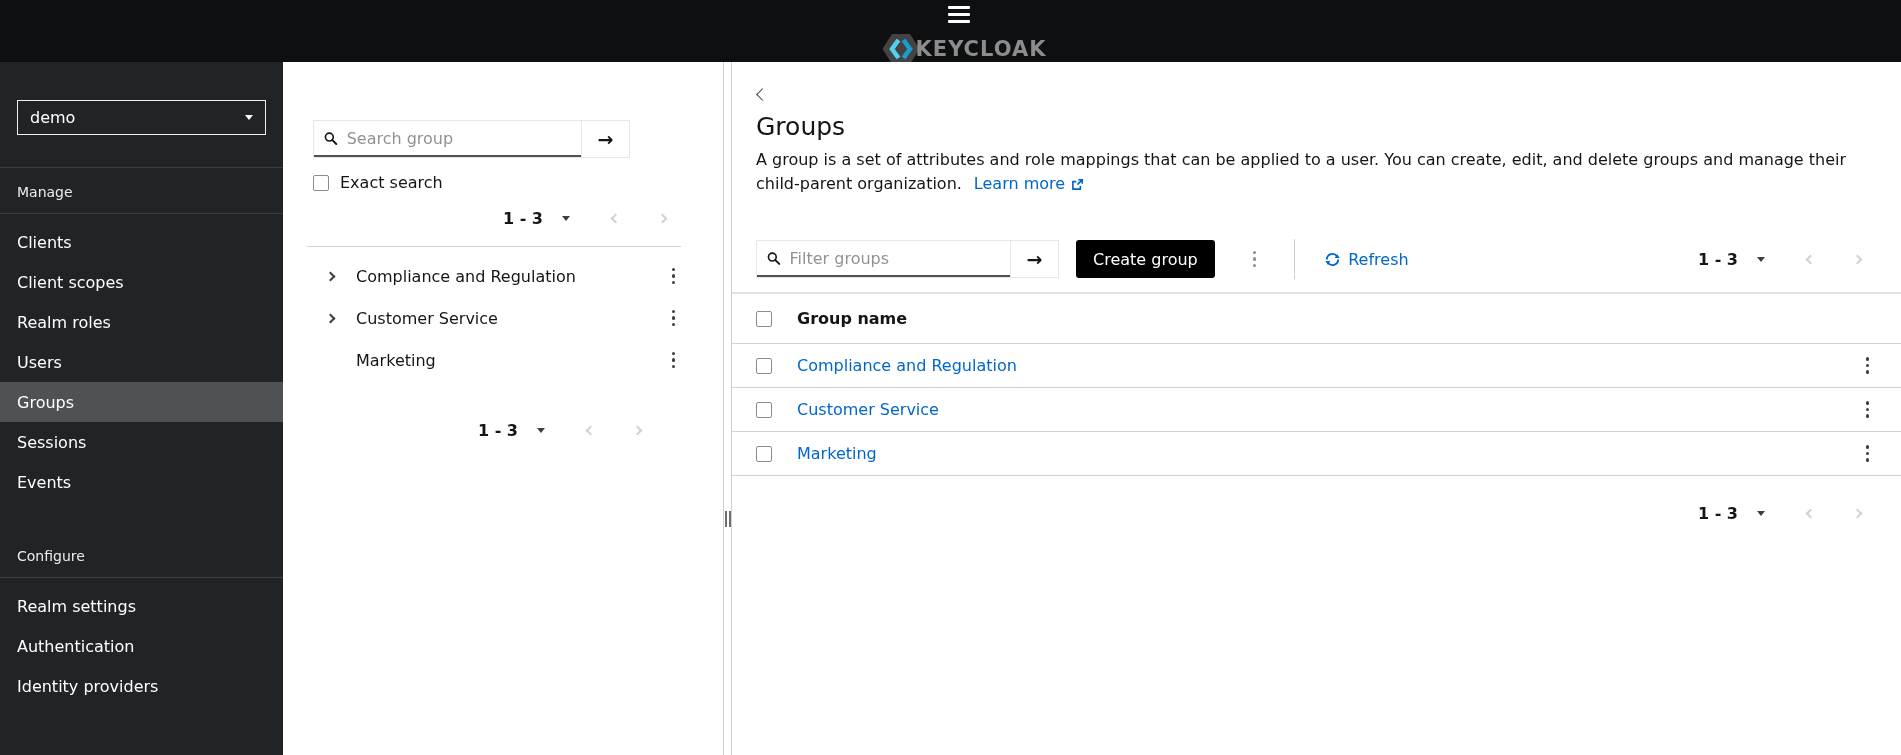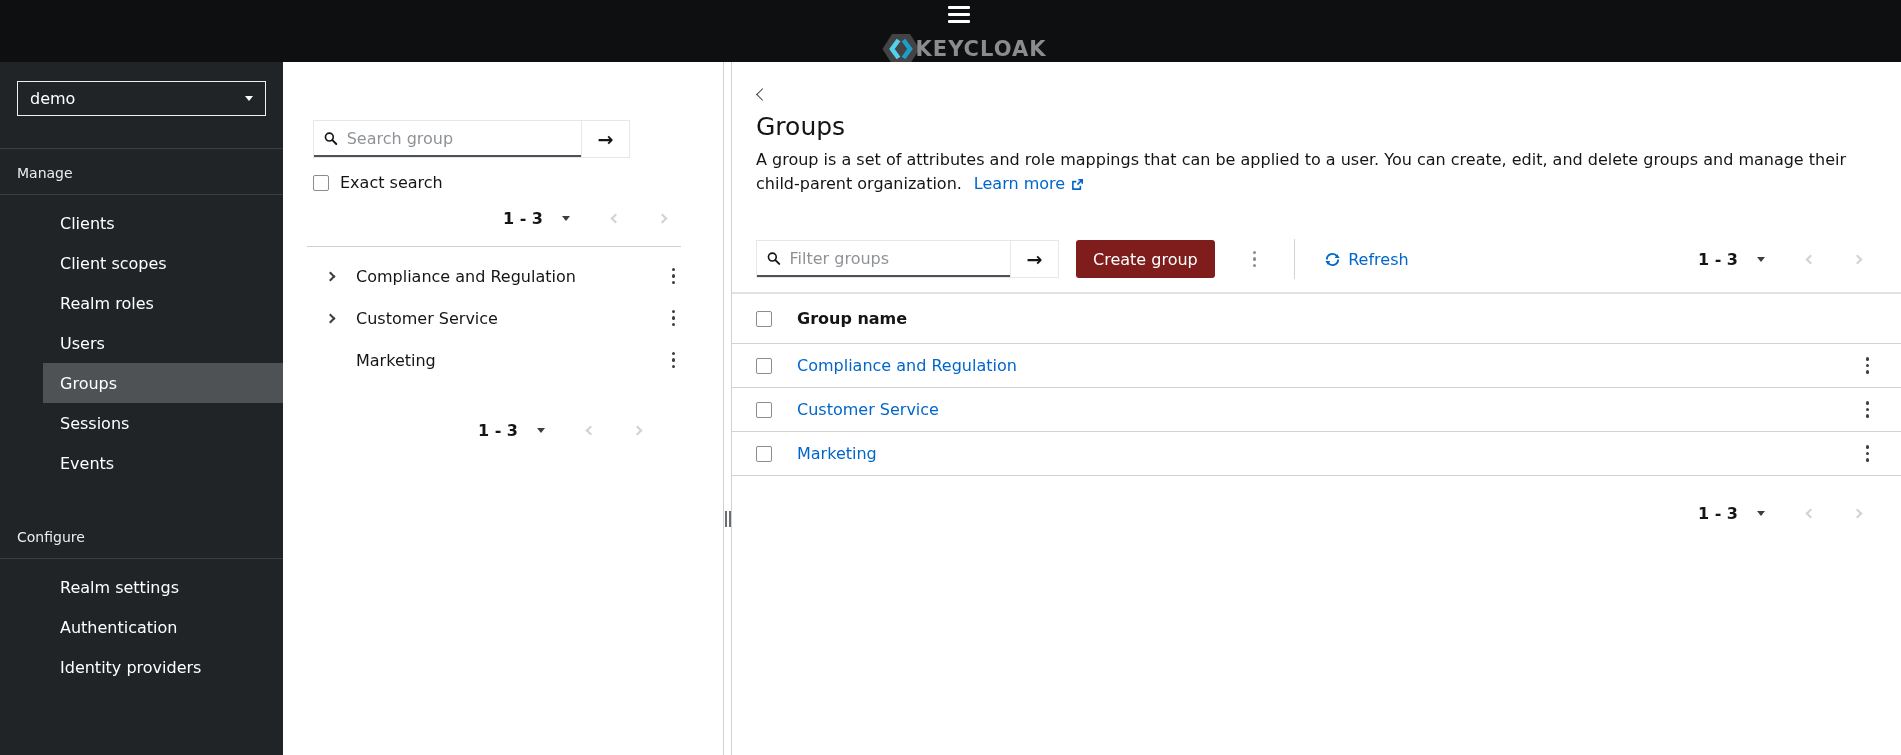--- a/index.html
+++ b/index.html
@@ -18,26 +18,26 @@
   .tri { width:0; height:0; border-left:4.5px solid transparent; border-right:4.5px solid transparent; border-top:5.5px solid #3c3f42; display:inline-block; }
   .tri.white { border-top-color:#fff; }
   .avatar { width:32px; height:32px; border-radius:50%; overflow:hidden; margin-left:17px; cursor:pointer; }
 
   
   .page { display:flex; height:693px; }
   .sidebar { width:283px; background:#212427; flex:none; }
   .workspace { flex:1; display:flex; background:#fff; min-width:0; }
 
   
-  .realm-wrap { padding:19px 17px 32px 17px; }
+  .realm-wrap { padding:38px 17px 32px 17px; }
   .realm-select { border:1px solid #f0f0f0; height:35px; display:flex; align-items:center; padding:0 12px; color:#fff; font-size:16px; cursor:pointer; }
   .realm-select .tri { margin-left:auto; }
   .side-hr { border:0; border-top:1px solid #3c3f42; }
   .side-section-label { color:#ececec; font-size:14px; padding:16px 17px 13px 17px; }
-  .nav-list { list-style:none; padding-top:8px;padding-left:43px; }
+  .nav-list { list-style:none; padding-top:8px; }
   .nav-item { height:40px; display:flex; align-items:center; padding-left:17px; color:#fff; font-size:16px; cursor:pointer; }
   .nav-item.selected { background:#4f5255; }
   .configure-block { margin-top:30px; }
 
   
   .chev { display:inline-block; width:7px; height:7px; border-style:solid; border-width:2px 2px 0 0; border-color:#3c3f42; transform:rotate(45deg); }
   .chev.left { transform:rotate(-135deg); }
   .chev.gray { border-color:#d2d2d2; }
   .chev.back { width:9px; height:9px; border-width:1.7px 1.7px 0 0; transform:rotate(-135deg); }
 
@@ -81,21 +81,21 @@
 
   
   .main-panel { flex:1; min-width:0; }
   .back-btn { margin:26px 0 0 24px; background:none; border:none; cursor:pointer; padding:2px; display:inline-flex; }
   .main-title { margin:9px 0 0 24px; font-size:25px; font-weight:500; color:#151515; }
   .main-desc { margin:7px 24px 0 24px; font-size:16px; line-height:24px; color:#151515; max-width:1126px; }
   .learn-more { color:#0066cc; text-decoration:none; margin-left:12px; display:inline-flex; align-items:center; gap:6px; cursor:pointer; }
 
   .toolbar { margin-top:43px; display:flex; align-items:center; padding:0 36px 13px 24px; border-bottom:2px solid #dfe1e3; }
   .filter-search { width:303px; flex:none; }
-  .btn-primary { margin-left:17px; height:38px; padding:0 17px; background:#7f1d1d; color:#fff; font-size:16px; border:none; border-radius:3px; cursor:pointer; font-family:inherit; }
+  .btn-primary { margin-left:17px; height:38px; padding:0 17px; background:#000000; color:#fff; font-size:16px; border:none; border-radius:3px; cursor:pointer; font-family:inherit; }
   .toolbar .kebab { margin-left:34px; }
   .vdiv { width:1px; height:40px; background:#d2d2d2; margin-left:34px; }
   .refresh-btn { margin-left:30px; background:none; border:none; display:flex; align-items:center; gap:8px; color:#0066cc; font-size:16px; cursor:pointer; font-family:inherit; }
   .toolbar-spacer { flex:1; }
 
   .grid-header { height:50px; display:flex; align-items:center; padding-left:24px; border-bottom:1px solid #d2d2d2; }
   .grid-header .col-label { margin-left:25px; font-size:16px; font-weight:bold; }
   .grid-row { height:44px; display:flex; align-items:center; padding-left:24px; padding-right:28px; border-bottom:1px solid #d2d2d2; }
   .grid-row a { margin-left:25px; font-size:16px; color:#0066cc; text-decoration:none; cursor:pointer; }
   .main-pager-bottom { margin-top:24px; display:flex; justify-content:flex-end; padding-right:36px; }

